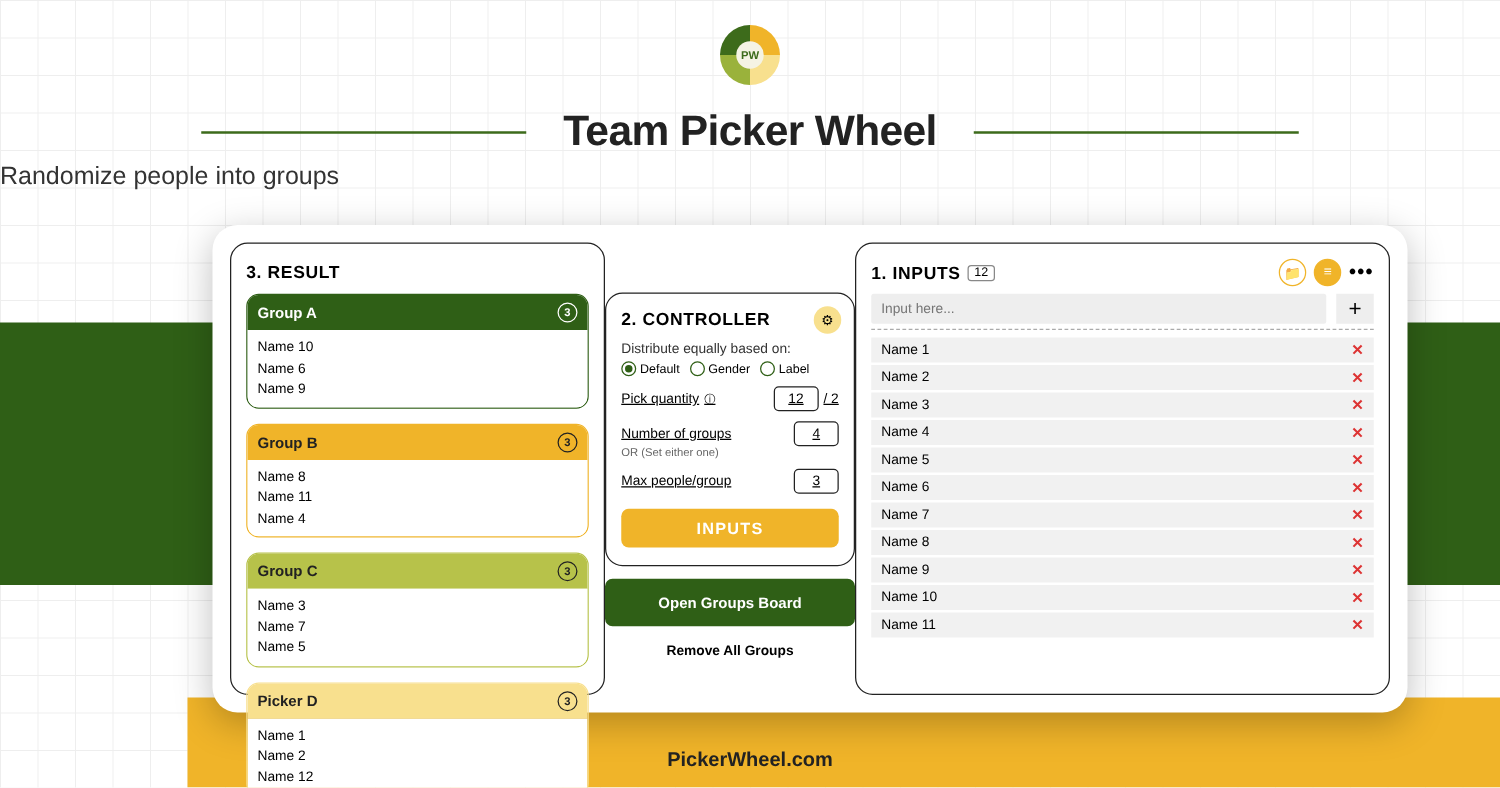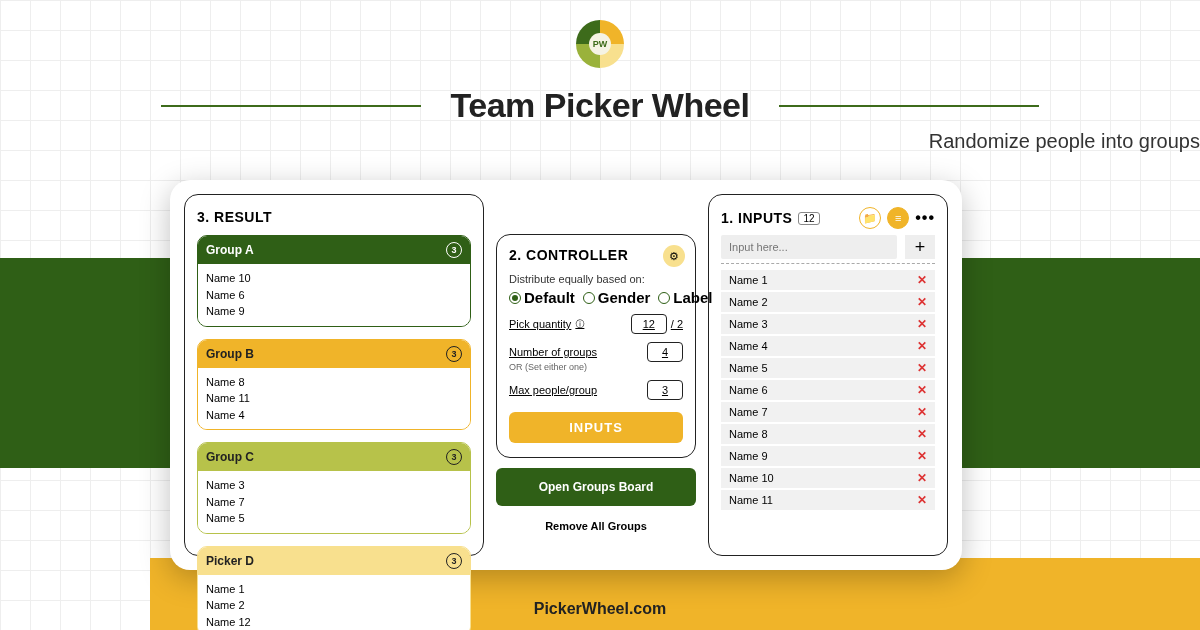--- a/index.html
+++ b/index.html
@@ -18,46 +18,46 @@
   display: grid; grid-template: 1fr 1fr / 1fr 1fr;
 }
 .logo div:nth-child(1){background:#3d6b1b}
 .logo div:nth-child(2){background:#f0b429}
 .logo div:nth-child(3){background:#9ab23b}
 .logo div:nth-child(4){background:#f8e08e}
 .logo::after { content:"PW"; position:absolute; top:50%; left:50%; transform:translate(-50%,-50%); background:#f5f3e4; width:22px; height:22px; border-radius:50%; font-size:9px; font-weight:bold; display:flex; align-items:center; justify-content:center; color:#3d6b1b; }
 .title-row { position:absolute; top:86px; left:0; right:0; display:flex; align-items:center; justify-content:center; gap:30px; }
 .title-row .line { height:2px; background:#3d6b1b; width:260px; }
 .title { font-size:34px; font-weight:900; color:#222; letter-spacing:-0.5px; }
-.subtitle { position:absolute; top:130px; left:0; right:0; text-align:right; font-size:20px; color:#333; }
+.subtitle { position:absolute; top:130px; left:0; right:0; text-align:left; font-size:20px; color:#333; }
 .band-green { position:absolute; top:258px; left:0; right:0; height:210px; background:#2f5f16; }
 .band-yellow { position:absolute; top:558px; left:150px; right:0; height:72px; background:#f0b429; }
 .card {
-  position:absolute; top:180px; left:170px; width:792px; height:390px;
+  position:absolute; top:180px; left:170px; width:956px; height:390px;
   background:#fff; border-radius:20px; box-shadow:0 8px 30px rgba(0,0,0,0.25);
-  padding:14px; display:flex; gap:12px;
+  padding:14px; display:flex; gap:0;
 }
 .panel { border:1.5px solid #222; border-radius:14px; position:relative; }
 .result-panel { width:300px; padding:14px 12px 12px; }
 .section-title { font-weight:900; font-size:14px; letter-spacing:0.5px; margin-bottom:10px; }
 .groups-grid { display:grid; grid-template-columns:1fr; gap:12px; }
 .group-box { border:1.5px solid; border-radius:10px; overflow:hidden; }
 .group-head { display:flex; justify-content:space-between; align-items:center; padding:6px 8px; font-size:12px; font-weight:700; }
 .group-badge { width:16px; height:16px; border:1.5px solid currentColor; border-radius:50%; display:flex; align-items:center; justify-content:center; font-size:9px; }
 .group-body { background:#fff; padding:6px 8px; font-size:11px; line-height:1.5; }
 .g-a .group-head{background:#2f5f16;color:#fff}.g-a{border-color:#2f5f16}
 .g-b .group-head{background:#f0b429;color:#222}.g-b{border-color:#f0b429}
 .g-c .group-head{background:#b7c24a;color:#222}.g-c{border-color:#b7c24a}
 .g-d .group-head{background:#f8e08e;color:#222}.g-d{border-color:#f8e08e}
 
 .center-col { width:200px; display:flex; flex-direction:column; gap:10px; padding-top:40px; }
 .controller-panel { border:1.5px solid #222; border-radius:14px; padding:12px 12px 14px; position:relative; }
 .ctrl-icon { position:absolute; top:10px; right:10px; width:22px; height:22px; border-radius:50%; background:#f8e08e; display:flex; align-items:center; justify-content:center; font-size:11px; }
 .ctrl-label { font-size:11px; color:#333; margin-top:6px; }
-.radio-row { display:flex; gap:8px; margin-top:4px; font-size:15px; align-items:flex-start;font-weight:bold; }
+.radio-row { display:flex; gap:8px; margin-top:4px; font-size:10px; align-items:flex-start; }
 .radio { width:12px; height:12px; border:1.5px solid #2f5f16; border-radius:50%; display:inline-flex; align-items:center; justify-content:center; }
 .radio.sel::after { content:""; width:6px; height:6px; background:#2f5f16; border-radius:50%; }
 .field-row { display:flex; justify-content:space-between; align-items:center; margin-top:8px; font-size:11px; gap:4px;text-decoration:underline; }
 .field-row input { width:36px; height:20px; border:1.5px solid #222; border-radius:4px; text-align:center; font-size:11px; }
 .or-note { font-size:9px; color:#666; }
 .start-btn { margin-top:12px; background:#f0b429; color:#fff; font-weight:800; text-align:center; padding:8px; border-radius:6px; font-size:13px; letter-spacing:1px; }
 .open-board { background:#2f5f16; color:#fff; text-align:center; padding:12px; border-radius:6px; font-size:12px; font-weight:700; }
 .remove-all { text-align:center; font-size:11px; font-weight:700; padding:4px; }
 
 .inputs-panel { flex:1; padding:12px; }

